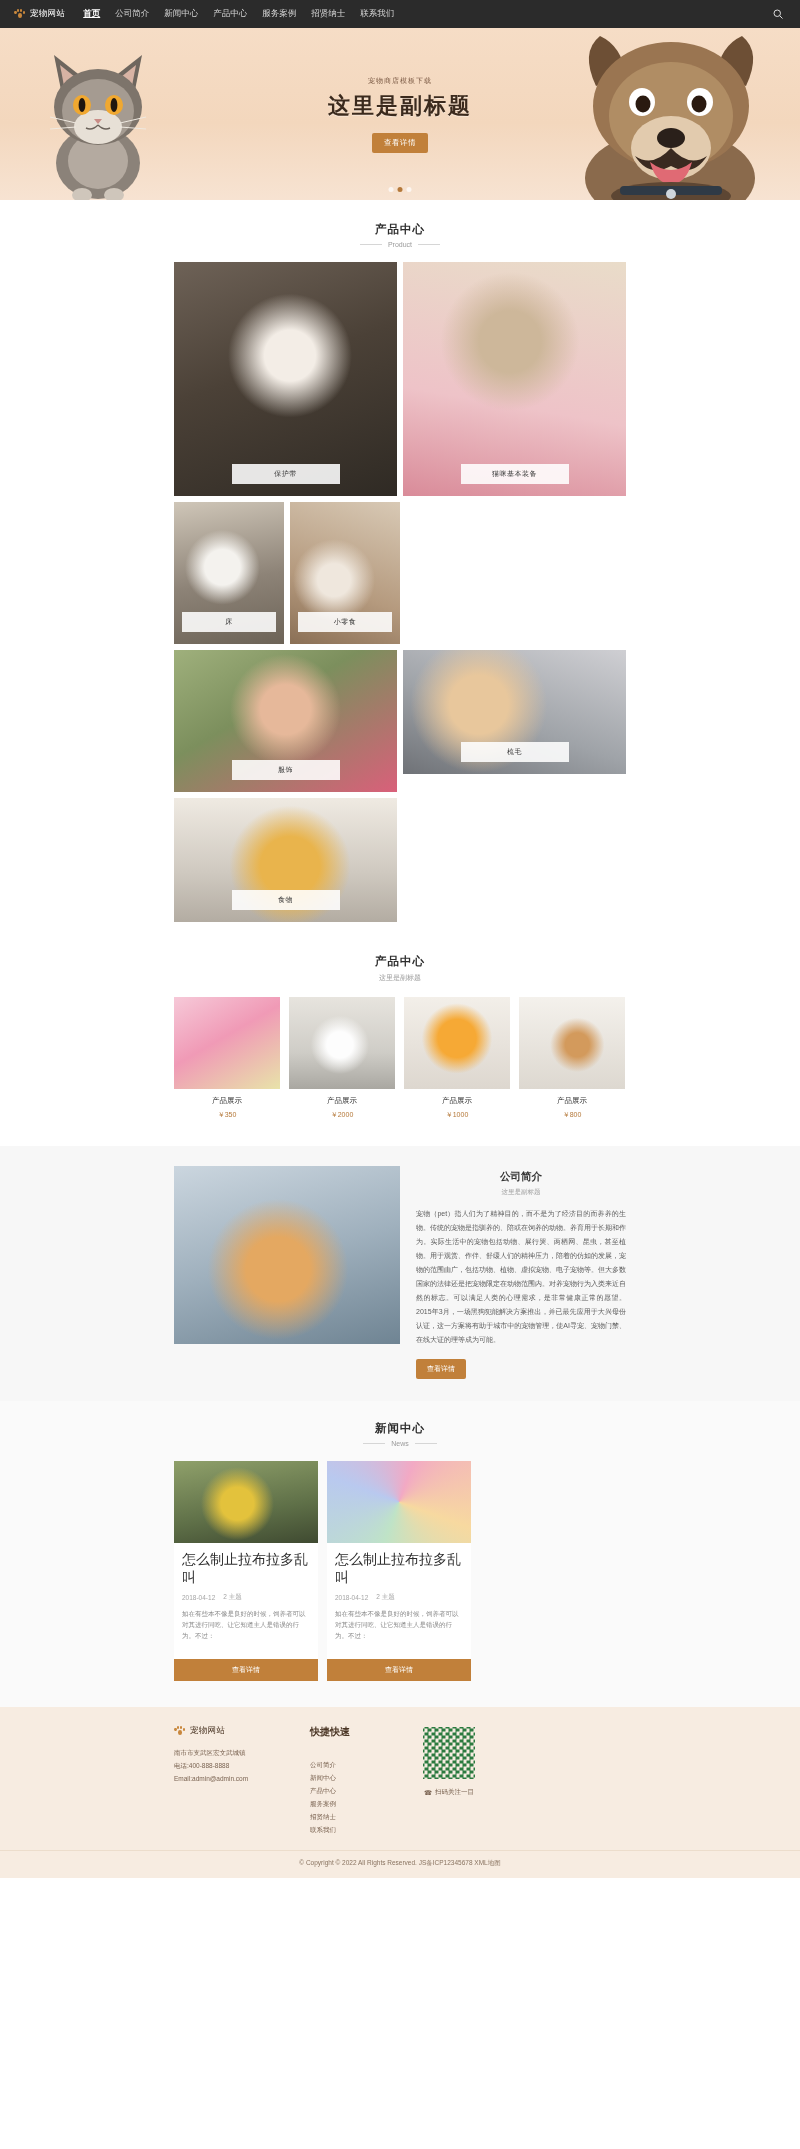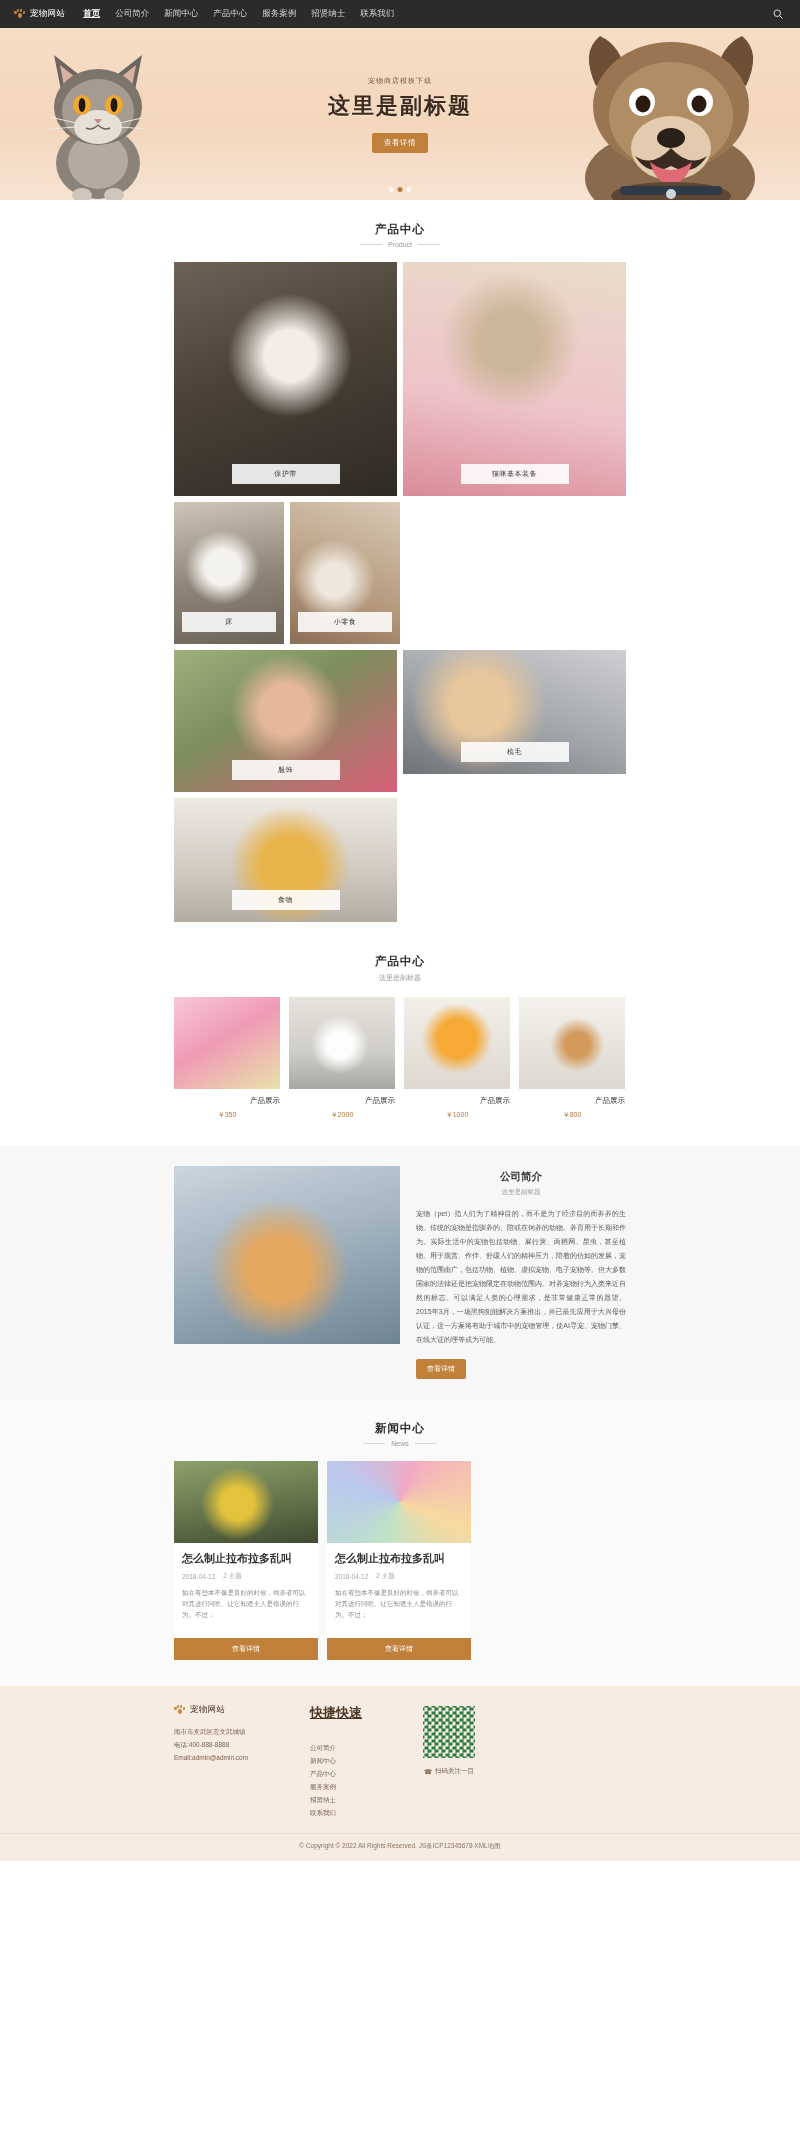--- a/index.html
+++ b/index.html
@@ -93,21 +93,21 @@
     letter-spacing: .5px;
   }
   .pc-big { width: 223px; height: 234px; }
   .pc-mid { width: 110px; height: 142px; }
   .pc-wide { width: 223px; height: 124px; }
 
   
   .rgrid { display: flex; gap: 9px; }
   .rcard { width: 106px; }
   .rthumb { width: 106px; height: 92px; overflow: hidden; }
-  .rname { font-size: 7.5px; text-align: right; margin-top: 7px; color: #333; }
+  .rname { font-size: 7.5px; text-align: center; margin-top: 7px; color: #333; }
   .rprice { font-size: 7px; text-align: center; margin-top: 4px; color: #b5793a; }
 
   
   .about-band { background: #f7f7f7; padding: 20px 0 22px; margin-top: 20px; }
   .about-row { display: flex; gap: 16px; align-items: flex-start; }
   .about-img { width: 226px; height: 178px; overflow: hidden; flex: none; }
   .about-right { flex: 1; padding-top: 4px; }
   .about-title { font-size: 10.5px; font-weight: bold; text-align: center; margin-bottom: 4px; }
   .about-en { font-size: 6.5px; color: #a0a0a0; text-align: center; margin-bottom: 10px; }
   .about-p { font-size: 7px; line-height: 14px; color: #5c5c5c; text-align: justify; }
@@ -115,37 +115,37 @@
     margin-top: 12px; background: #c1803a; color: #fff; border: none;
     font-size: 7px; padding: 5px 11px; border-radius: 2px; font-family: inherit;
   }
 
   
   .news-band { background: #fafafa; padding: 20px 0 26px; }
   .ngrid { display: flex; gap: 9px; }
   .ncard { width: 144px; background: #fff; }
   .nthumb { height: 82px; overflow: hidden; }
   .nbody { padding: 8px 8px 10px; }
-  .ntitle { font-size: 11px; font-weight: bold; color: #2f2f2f; }
+  .ntitle { font-size: 14px; font-weight: normal; color: #2f2f2f; }
   .nmeta { font-size: 6.5px; color: #a5a5a5; margin-top: 6px; display: flex; gap: 8px; align-items: center; }
   .ndesc { font-size: 6.5px; line-height: 11px; color: #8a8a8a; margin-top: 6px; }
   .nbtn {
     display: block; width: 100%; background: #c1803a; color: #fff; border: none;
     font-size: 7px; padding: 6px 0; font-family: inherit; margin-top: 8px;
   }
 
   
   .footer { background: #f7ece1; padding: 18px 0 10px; }
   .fwrap { width: 452px; margin: 0 auto; display: flex; gap: 18px; }
   .fcol-1 { width: 118px; }
   .fbrand { display: flex; align-items: center; gap: 4px; margin-bottom: 9px; }
   .fbrand .logo-text { color: #4a3524; font-size: 8.5px; }
   .fline { font-size: 6.5px; color: #7a6351; line-height: 13px; }
   .fcol-2 { width: 78px; }
-  .fh { font-size: 13px; color: #4a3524; font-weight: bold; margin-bottom: 19px; text-decoration: underline; }
+  .fh { font-size: 10px; color: #4a3524; font-weight: bold; margin-bottom: 19px; }
   .flink { font-size: 6.5px; color: #7a6351; line-height: 13px; display: block; text-decoration: none; }
   .fcol-3 { width: 130px; }
   .fnote { font-size: 6.5px; color: #7a6351; line-height: 11px; margin-bottom: 6px; }
   .finput {
     width: 100%; height: 17px; border: 1px solid #ddcab6; background: #fdf7f1;
     font-size: 6.5px; padding: 0 5px; color: #8a7461; font-family: inherit;
   }
   .fsub {
     margin-top: 6px; background: #c1803a; color: #fff; border: none;
     font-size: 6.5px; padding: 4px 9px; border-radius: 2px; font-family: inherit;

